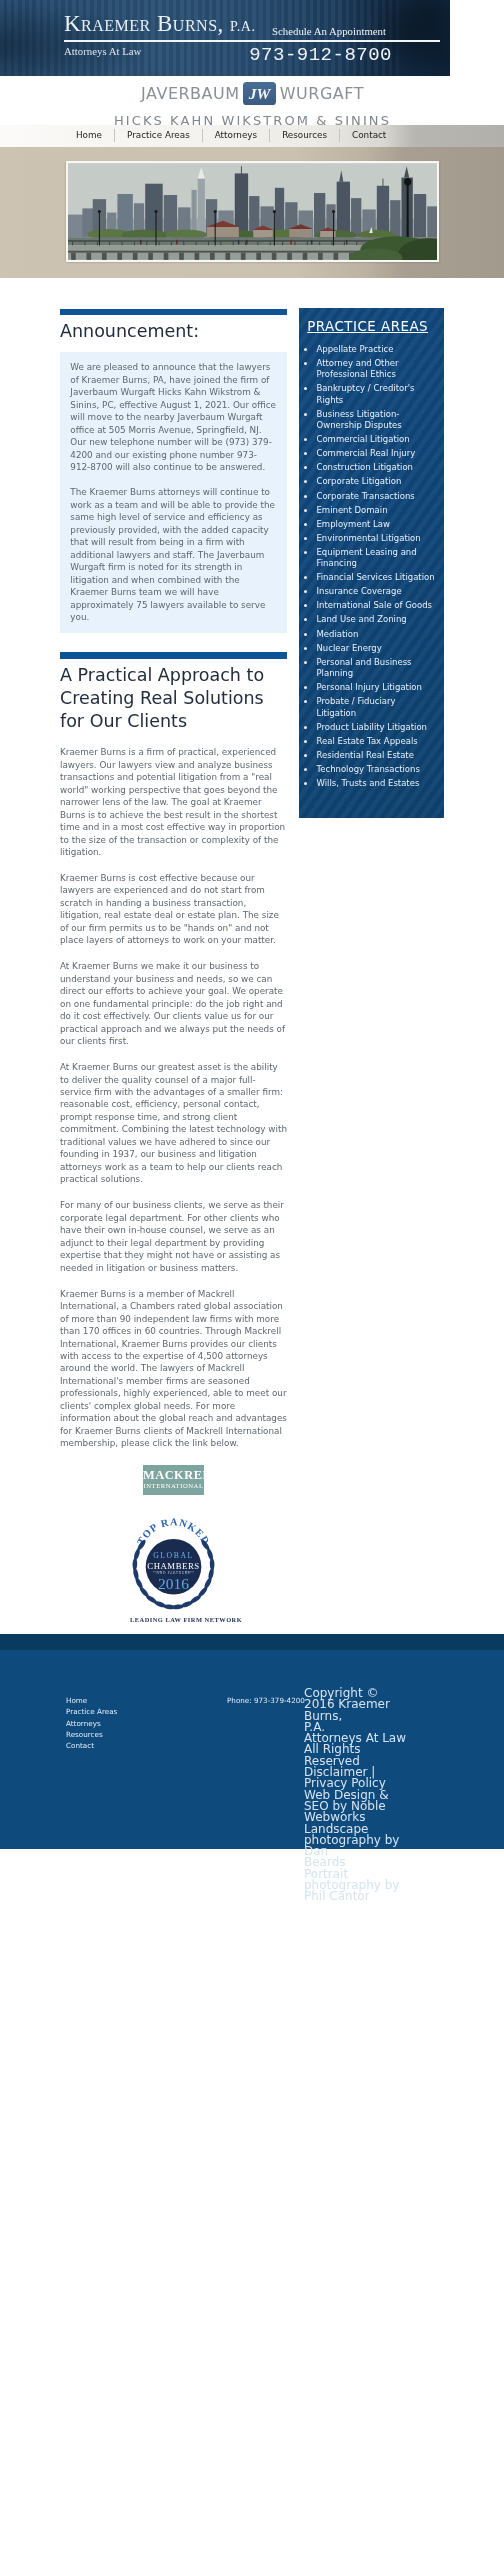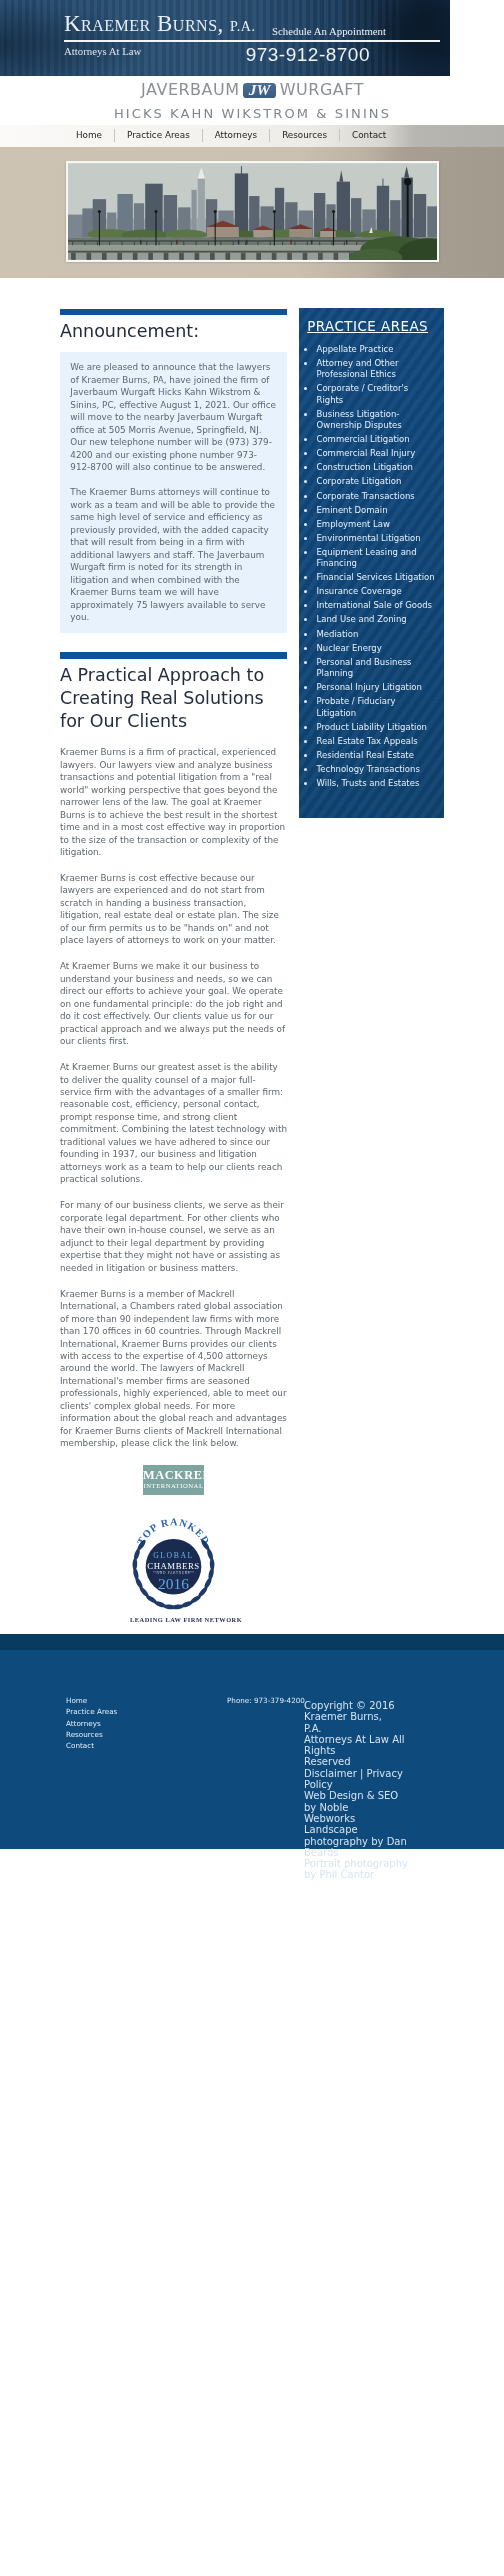--- a/index.html
+++ b/index.html
@@ -18,29 +18,29 @@
                radial-gradient(circle at 92% 70%,rgba(7,18,30,.5),rgba(7,18,30,0) 60%),
                radial-gradient(circle at 60% 45%,rgba(7,18,30,.35),rgba(7,18,30,0) 50%);}
   .firm-title{position:absolute;left:64px;top:12.4px;color:#e9eff6;font-family:"Liberation Serif","DejaVu Serif",serif;
     font-variant:small-caps;font-size:23px;letter-spacing:0.5px;line-height:1;}
   .firm-title .pa{font-size:14px;}
   .hdr-line{position:absolute;left:64px;top:40px;width:376px;height:1.5px;background:#f2f5f8;}
   .firm-tagline{position:absolute;left:64px;top:45px;color:#dde6ee;font-family:"Liberation Serif","DejaVu Serif",serif;
     font-size:10.8px;}
   .schedule{position:absolute;right:64px;top:25px;color:#f0f4f9;font-family:"Liberation Serif","DejaVu Serif",serif;
     font-size:10.8px;}
-  .hdr-phone{position:absolute;right:80px;top:44px;color:#eef3f8;font-family:Liberation Sans, sans-serif;
+  .hdr-phone{position:absolute;right:58px;top:44px;color:#eef3f8;font-family:Liberation Mono, monospace;
     font-size:19px;letter-spacing:0.5px;}
 
   
   .logoband{position:absolute;left:0;top:76px;width:505px;height:49px;background:#ffffff;}
   .logo{position:absolute;left:0;top:6.2px;width:505px;text-align:center;}
   .logo-row{display:flex;align-items:center;justify-content:center;gap:3.6px;}
   .logo-word{font-size:16px;color:#8a9096;letter-spacing:0.5px;line-height:1;}
-  .monogram{width:33px;height:15px;border-radius:3.6px;background:linear-gradient(180deg,#4a6d94,#3a5b81);
+  .monogram{width:33px;height:23px;border-radius:3.6px;background:linear-gradient(180deg,#4a6d94,#3a5b81);
     color:#f2f6fa;font-family:"Liberation Serif","DejaVu Serif",serif;font-style:italic;font-weight:bold;
     font-size:15.5px;display:flex;align-items:center;justify-content:center;line-height:1;}
   .logo-sub{margin-top:8px;font-size:13px;color:#7f868c;letter-spacing:2.1px;}
 
   
   .navband{position:absolute;left:0;top:125px;width:505px;height:21.6px;
     background:linear-gradient(90deg,#fbfaf8 0%,#f3f1ed 45%,#ecebe6 62%,#d9d7d2 76%,#b8b6b1 82%,#b2b0ab 100%);
     border-bottom:0.5px solid #a9a7a2;}
   .nav{display:flex;align-items:center;height:21.6px;padding-left:76px;}
   .nav-item{font-size:8.8px;color:#1d1d1d;padding:0 12px;height:13.4px;line-height:13.4px;
@@ -85,21 +85,21 @@
     margin:1px 0 9.3px 0;font-weight:400;}
   .pa-list{position:relative;list-style:disc;margin:0;padding-left:9.3px;}
   .pa-list li{font-size:8.5px;line-height:1.35;margin-bottom:2.6px;color:#e8f1fa;cursor:pointer;}
 
   
   .footer{position:absolute;left:0;top:1634px;width:505px;height:215px;background:#0e4a7c;}
   .footer .topstrip{position:absolute;left:0;top:0;width:505px;height:15.5px;background:#093a60;}
   .f-links{position:absolute;left:66px;top:61px;font-size:7.2px;line-height:11.3px;color:#e3eef8;}
   .f-links div{cursor:pointer;}
   .f-phone{position:absolute;left:227px;top:61px;font-size:7.2px;line-height:11.3px;color:#e3eef8;cursor:pointer;}
-  .f-legal{position:absolute;left:304px;top:66px;width:108px;font-size:10px;line-height:11.3px;color:#d6e4f1;}
+  .f-legal{position:absolute;left:304px;top:54px;width:108px;font-size:12px;line-height:11.3px;color:#d6e4f1;}
 </style>
 </head>
 <body>
 
 <div class="page">
 
   <div class="topband">
     <div class="streaks"></div>
     <div class="vignette"></div>
     <div class="trees"></div>
@@ -361,21 +361,21 @@
       <p class="body"><span>Our firm offers a </span><a>wide range of legal services,</a><span> including litigation, corporate, transactional, banking, land use and zoning, wills, trusts and estate planning.   See our Practice Area that may be relevant to your particular interest or need.</span></p>
 
       <button class="contact-btn">Contact Us Now</button>
     </div>
 
     <aside class="sidebar">
       <h2 class="pa-title">PRACTICE AREAS</h2>
       <ul class="pa-list">
         <li>Appellate Practice</li>
         <li>Attorney and Other Professional Ethics</li>
-        <li>Corporate / Creditor's Rights</li>
+        <li>Bankruptcy / Creditor's Rights</li>
         <li>Business Litigation-Ownership Disputes</li>
         <li>Commercial Litigation</li>
         <li>Commercial Real Injury</li>
         <li>Construction Litigation</li>
         <li>Corporate Litigation</li>
         <li>Corporate Transactions</li>
         <li>Eminent Domain</li>
         <li>Employment Law</li>
         <li>Environmental Litigation</li>
         <li>Equipment Leasing and Financing</li>

